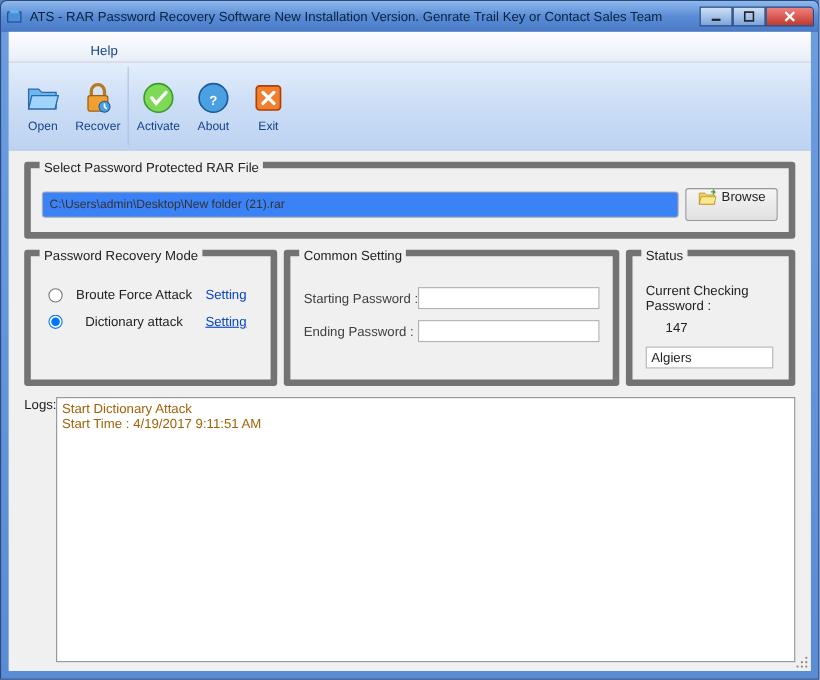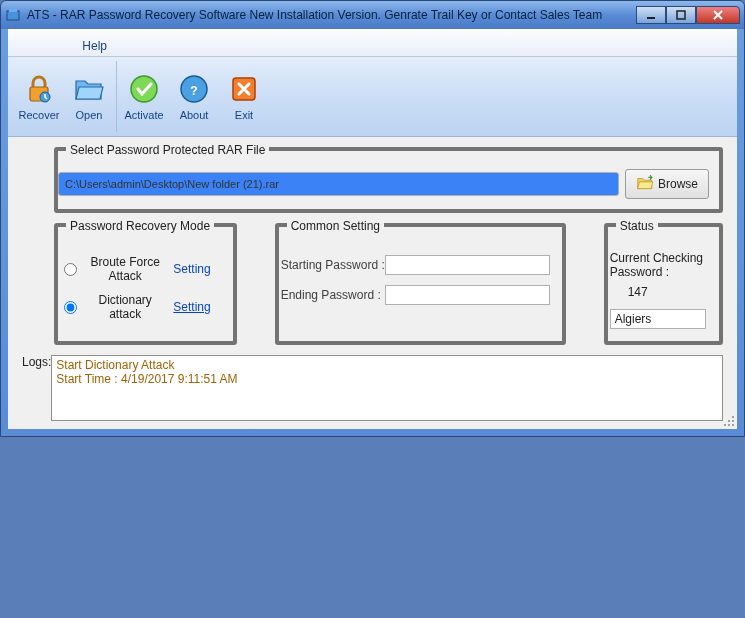--- a/index.html
+++ b/index.html
@@ -1,18 +1,18 @@
 <!DOCTYPE html>
 <html><head>
 <meta charset="utf-8">
 <style>
 * { box-sizing: border-box; margin: 0; padding: 0; font-family: 'Segoe UI', Tahoma, sans-serif; font-size: 12px; }
 body { background: #5a7fb8; width: 745px; height: 618px; overflow: hidden; }
 
-.window { width: 745px; height: 437px; background: linear-gradient(to bottom, #6b9de0 0%, #5a8cd6 100%); border: 1px solid #2a4a7a; border-radius: 6px 6px 0 0; position: relative; }
+.window { width: 745px; height: 618px; background: linear-gradient(to bottom, #6b9de0 0%, #5a8cd6 100%); border: 1px solid #2a4a7a; border-radius: 6px 6px 0 0; position: relative; }
 
 .titlebar { height: 28px; display: flex; align-items: center; padding: 0 4px; background: linear-gradient(to bottom, #8eb8ec 0%, #5a8cd6 50%, #4a7ac6 100%); border-radius: 6px 6px 0 0; }
 .title-icon { width: 16px; height: 16px; margin-right: 6px; }
 .title-text { color: #08223d; font-size: 12px; flex: 1; white-space: nowrap; overflow: hidden; }
 .win-controls { display: flex; gap: 0; }
 .win-btn { width: 30px; height: 18px; border: 1px solid #2a4a7a; display: flex; align-items: center; justify-content: center; cursor: pointer; }
 .win-min { background: linear-gradient(to bottom, #d0e0f5, #7aa4dc); border-radius: 0; }
 .win-max { background: linear-gradient(to bottom, #d0e0f5, #7aa4dc); }
 .win-close { background: linear-gradient(to bottom, #f08080, #c0392b); width: 44px; border-radius: 0 4px 0 0; }
 
@@ -24,26 +24,26 @@
 
 .toolbar { height: 80px; background: linear-gradient(to bottom, #e4eefb 0%, #cfe0f7 40%, #bcd3f1 100%); border-bottom: 1px solid #9db8dc; display: flex; padding: 4px; gap: 0; }
 .tool-group { display: flex; border-right: 1px solid #a8c0e0; padding: 0 2px; }
 .tool-group:last-child { border-right: none; }
 .tool-btn { width: 50px; display: flex; flex-direction: column; align-items: center; justify-content: center; gap: 4px; cursor: pointer; padding: 4px 2px; border: 1px solid transparent; border-radius: 3px; }
 .tool-icon { width: 32px; height: 32px; }
 .tool-label { color: #15428b; font-size: 11px; }
 
 .content { flex: 1; padding: 10px 14px 8px 14px; background: #f0f0f0; display: flex; flex-direction: column; gap: 10px; overflow: hidden; }
 
-.fieldset { border: 4px solid #737373; border-radius: 3px; padding: 18px 10px 10px 0; position: relative; margin-left: 32px; }
+.fieldset { border: 6px solid #737373; border-radius: 3px; padding: 18px 10px 10px 10px; position: relative; }
 .fieldset-label { position: absolute; top: -8px; left: 8px; background: #f0f0f0; padding: 0 4px; font-size: 12px; color: #222; }
 
 .file-row { display: flex; gap: 6px; align-items: center; }
 .file-input { flex: 1; height: 24px; border: 1px solid #b0b0b0; border-radius: 3px; padding: 0 6px; background: #3b82f6; color: #333; font-size: 11px; }
-.browse-btn { height: 30px; padding: 0 10px; background: linear-gradient(to bottom, #f6f6f6, #e0e0e0); border: 1px solid #999; border-radius: 3px; cursor: pointer; display: flex; align-items: center; gap: 4px; color: #222; }
+.browse-btn { height: 30px; padding: 0 10px; background: linear-gradient(to bottom, #f6f6f6, #e0e0e0); border: 1px solid #999; border-radius: 3px; cursor: pointer; display: flex; gap: 4px; color: #222; }
 
 .mid-row { display: flex; gap: 6px; }
 .mid-row .fieldset { min-height: 100px; }
 .mode-box { flex: 1.3; }
 .common-box { flex: 1.1; }
 .status-box { flex: 0.8; }
 
 .radio-row { display: flex; align-items: center; margin: 10px 6px; gap: 8px; }
 .radio-row input[type=radio] { width: 13px; height: 13px; }
 .radio-label { flex: 1; color: #222; text-align: center; }
@@ -101,36 +101,36 @@
     <div class="menubar">
       <div class="menu-tab active">File</div>
       <div class="menu-tab">Help</div>
     </div>
 
     <div class="toolbar">
       <div class="tool-group">
         <div class="tool-btn">
           <span class="tool-icon">
             <svg viewBox="0 0 32 32">
+                <path d="M3 8 L12 8 L15 11 L28 11 L28 26 L3 26 Z" fill="#6bb8f0" stroke="#2a6aa8" stroke-width="1.2"></path>
+                <path d="M6 14 L30 14 L27 26 L3 26 Z" fill="#a0d4fa" stroke="#2a6aa8" stroke-width="1.2"></path>
+              </svg>
+          </span>
+          <span class="tool-label">Open</span>
+        </div>
+        <div class="tool-btn">
+          <span class="tool-icon">
+            <svg viewBox="0 0 32 32">
                 <path d="M10 14 L10 10 A6 6 0 0 1 22 10 L22 14" fill="none" stroke="#b87820" stroke-width="3"></path>
                 <rect x="7" y="14" width="18" height="14" rx="2" fill="#f0a030" stroke="#a06010" stroke-width="1.2"></rect>
                 <circle cx="22" cy="24" r="5" fill="#4aa0e0" stroke="#1a5a9a"></circle>
                 <path d="M22 21 L22 24 L24 26" stroke="#fff" stroke-width="1.5" fill="none"></path>
               </svg>
           </span>
           <span class="tool-label">Recover</span>
-        </div>
-        <div class="tool-btn">
-          <span class="tool-icon">
-            <svg viewBox="0 0 32 32">
-                <path d="M3 8 L12 8 L15 11 L28 11 L28 26 L3 26 Z" fill="#6bb8f0" stroke="#2a6aa8" stroke-width="1.2"></path>
-                <path d="M6 14 L30 14 L27 26 L3 26 Z" fill="#a0d4fa" stroke="#2a6aa8" stroke-width="1.2"></path>
-              </svg>
-          </span>
-          <span class="tool-label">Open</span>
         </div>
       </div>
       <div class="tool-group">
         <div class="tool-btn">
           <span class="tool-icon">
             <svg viewBox="0 0 32 32">
                 <circle cx="16" cy="16" r="13" fill="#7ed957" stroke="#3c9a2e" stroke-width="1.5"></circle>
                 <path d="M10 16 L14 21 L23 11" fill="none" stroke="#fff" stroke-width="3" stroke-linecap="round"></path>
               </svg>
           </span>

